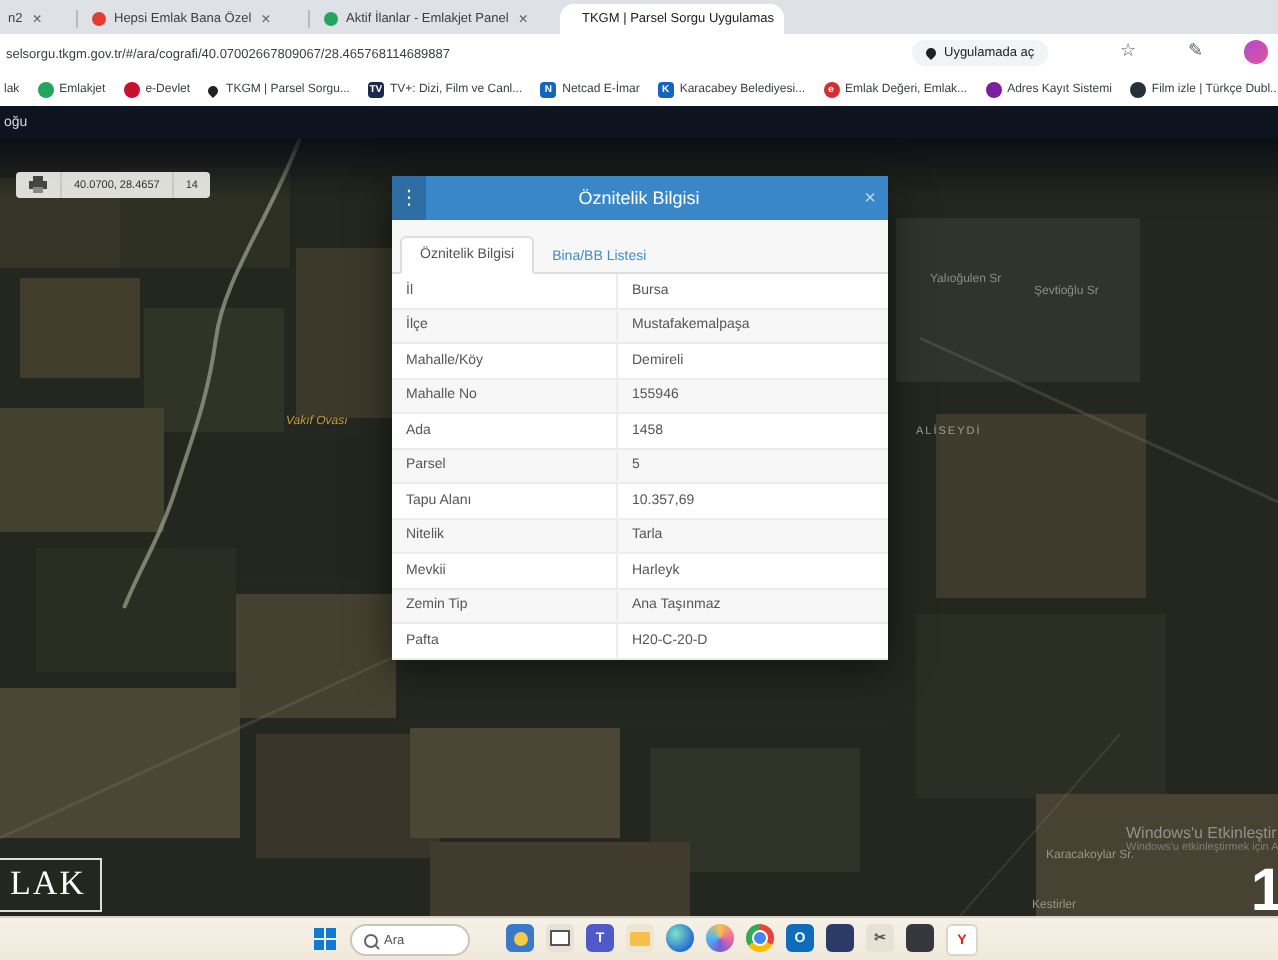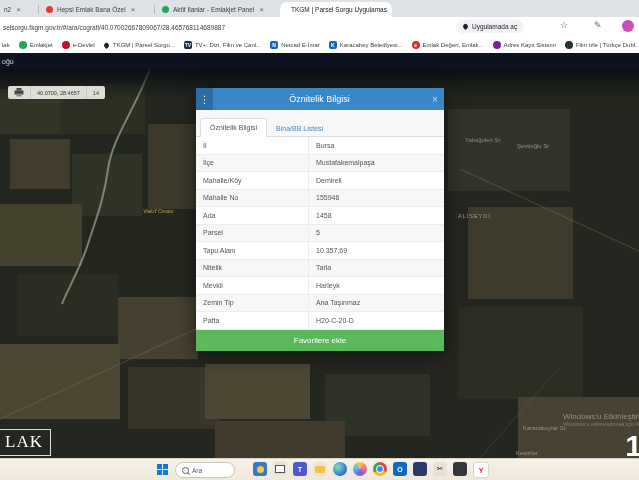--- a/index.html
+++ b/index.html
@@ -302,21 +302,20 @@
       </div>
       <div class="trow">
         <div class="tlabel">Zemin Tip</div>
         <div class="tvalue">Ana Taşınmaz</div>
       </div>
       <div class="trow">
         <div class="tlabel">Pafta</div>
         <div class="tvalue">H20-C-20-D</div>
       </div>
     </div>
-    <div class="favbtn">Favorilere ekle</div>
   </div>
 
   <div class="abs taskbar">
     <div class="winlogo">
       <span></span>
         <span></span>
         <span></span>
         <span></span>
     </div>
     <div class="tsearch">

